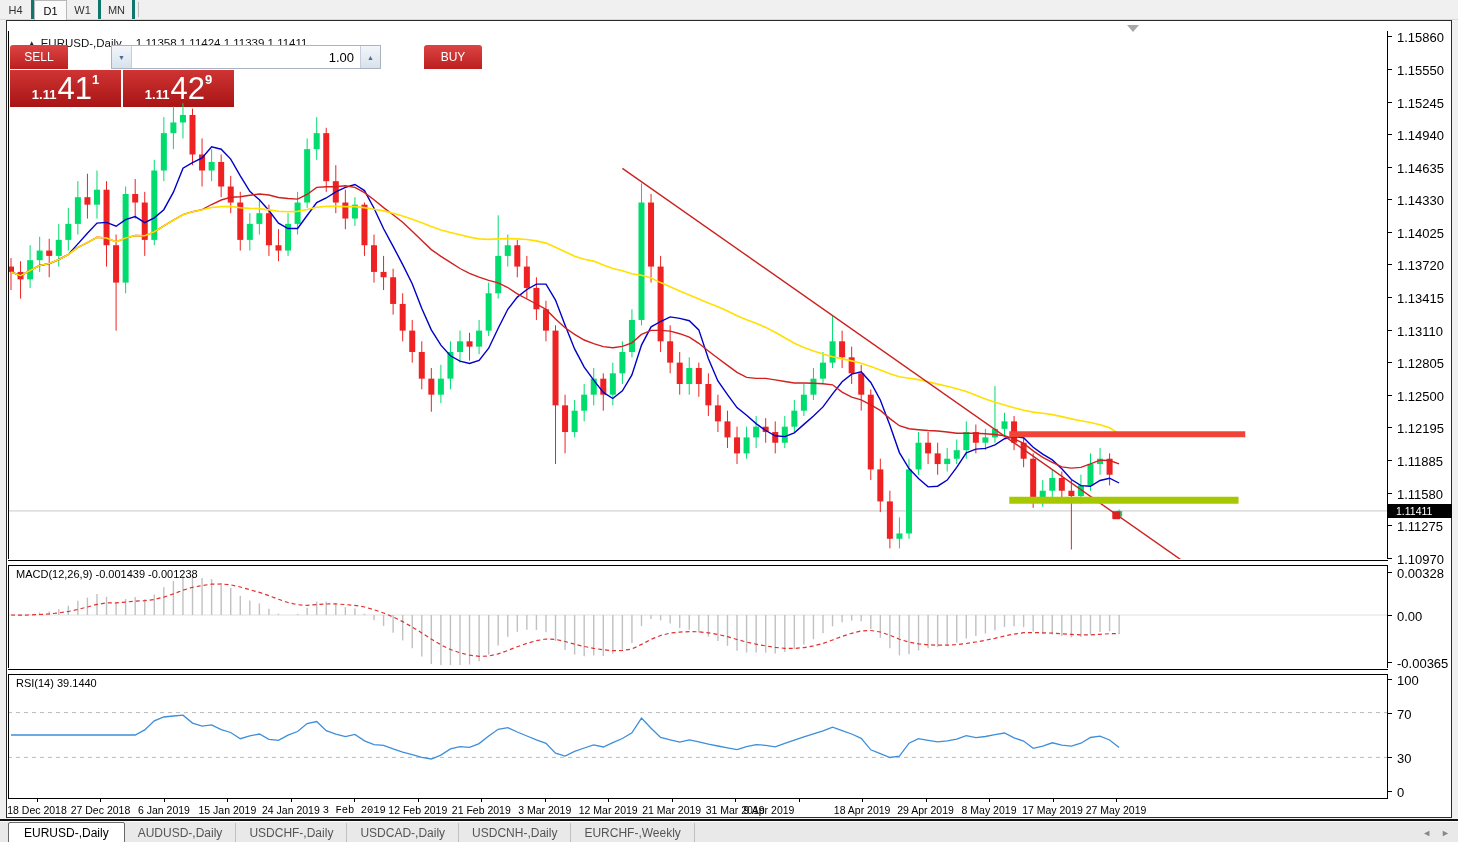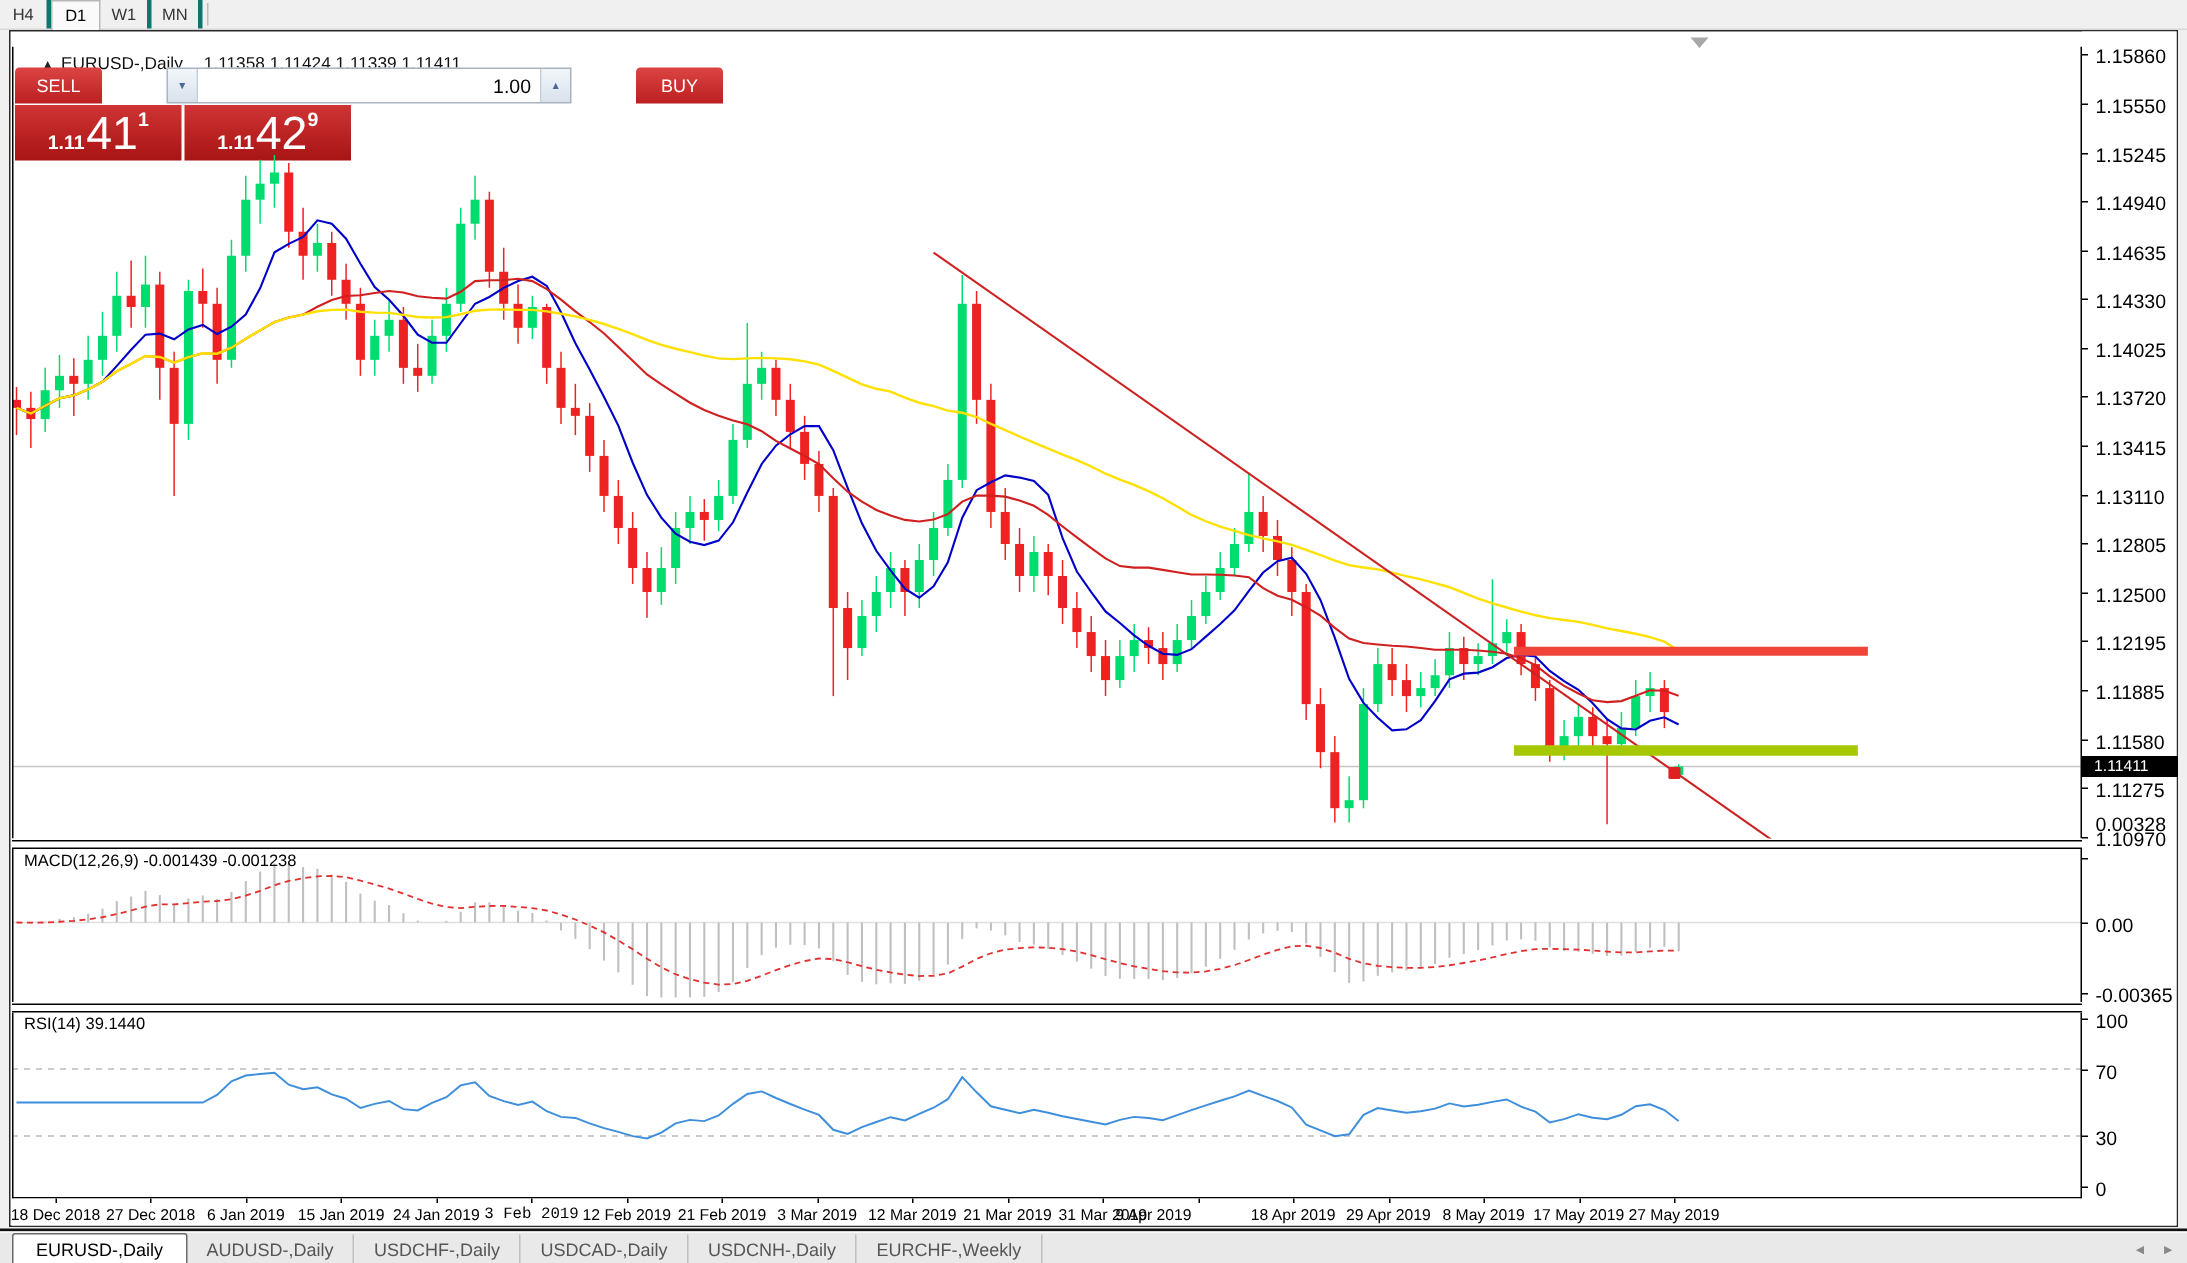--- a/index.html
+++ b/index.html
@@ -564,21 +564,21 @@
       <div class="ptick-mark" style="top: 406.233px;"></div>
       <div class="ptick" style="top: 433.325px;">1.11885</div>
       <div class="ptick-mark" style="top: 439.325px;"></div>
       <div class="ptick" style="top: 465.883px;">1.11580</div>
       <div class="ptick-mark" style="top: 471.883px;"></div>
       <div class="ptick" style="top: 498.442px;">1.11275</div>
       <div class="ptick-mark" style="top: 504.442px;"></div>
       <div class="ptick" style="top: 531px;">1.10970</div>
       <div class="ptick-mark" style="top: 537px;"></div>
       <div class="cur-price-box" style="top: 482.924px; left: 0px;">1.11411</div>
-      <div class="ptick" style="top: 521px;">0.00328</div>
+      <div class="ptick" style="top: 545px;">0.00328</div>
       <div class="ptick-mark" style="top: 551px;"></div>
       <div class="ptick" style="top: 588px;">0.00</div>
       <div class="ptick-mark" style="top: 594px;"></div>
       <div class="ptick" style="top: 635px;">-0.00365</div>
       <div class="ptick-mark" style="top: 641px;"></div>
       <div class="ptick" style="top: 652px;">100</div>
       <div class="ptick-mark" style="top: 658px;"></div>
       <div class="ptick" style="top: 685.6px;">70</div>
       <div class="ptick-mark" style="top: 691.6px;"></div>
       <div class="ptick" style="top: 730.4px;">30</div>

